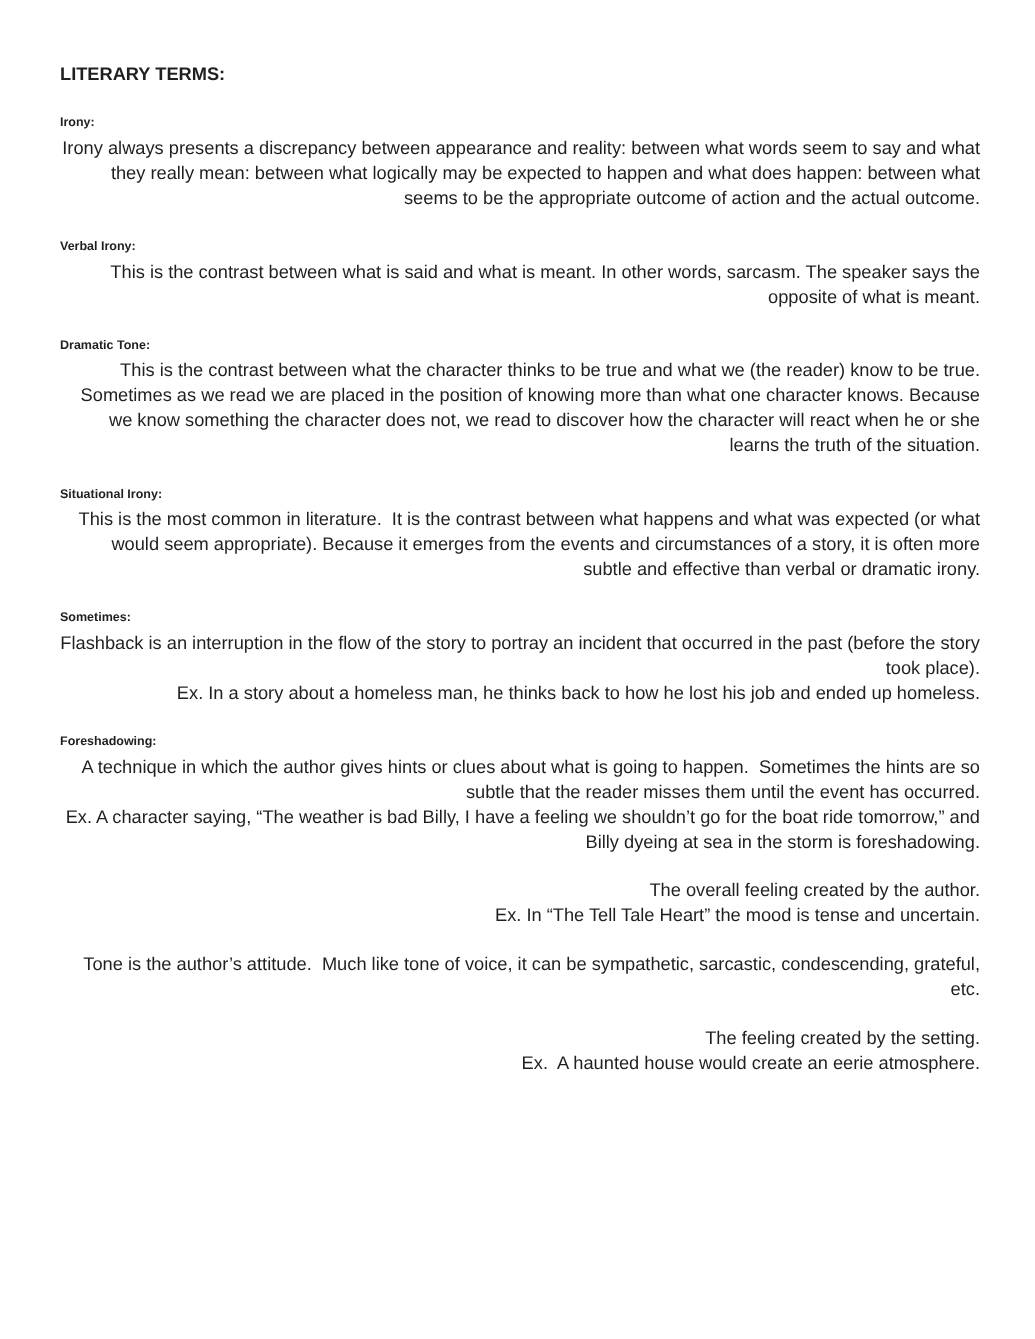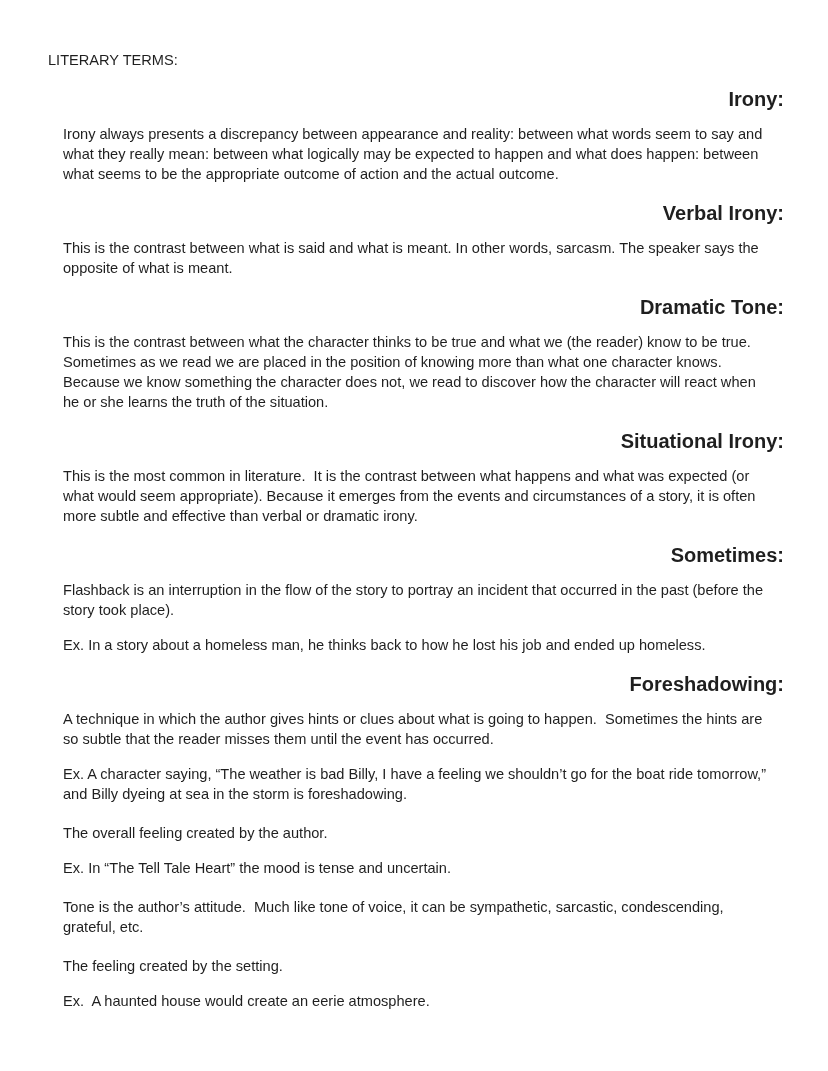--- a/index.html
+++ b/index.html
@@ -17,39 +17,39 @@
   .page {
     box-sizing: border-box;
     width: 828px;
     height: 1071px;
     background: #ffffff;
     padding: 50px 44px 20px 48px;
   }
   .doc-title {
     font-size: 14.6px;
     line-height: 20px;
-    font-weight: normal;
+    font-weight: bold;
     margin: 0;
   }
   .term {
     margin-top: 19px;
   }
   .term-heading {
-    font-size: 20px;
+    font-size: 10px;
     line-height: 20px;
     font-weight: bold;
     margin: 0;
-    text-align: right;
   }
   .term-body {
     font-size: 14.6px;
     line-height: 20px;
-    margin: 15px;
+    margin: 0;
     white-space: pre-wrap;
     max-width: 737px;
+    text-align: right;
   }
 </style>
 </head>
 <body>
 
 <div class="page">
 
   <h1 class="doc-title">LITERARY TERMS:</h1>
 
   <section class="term">

